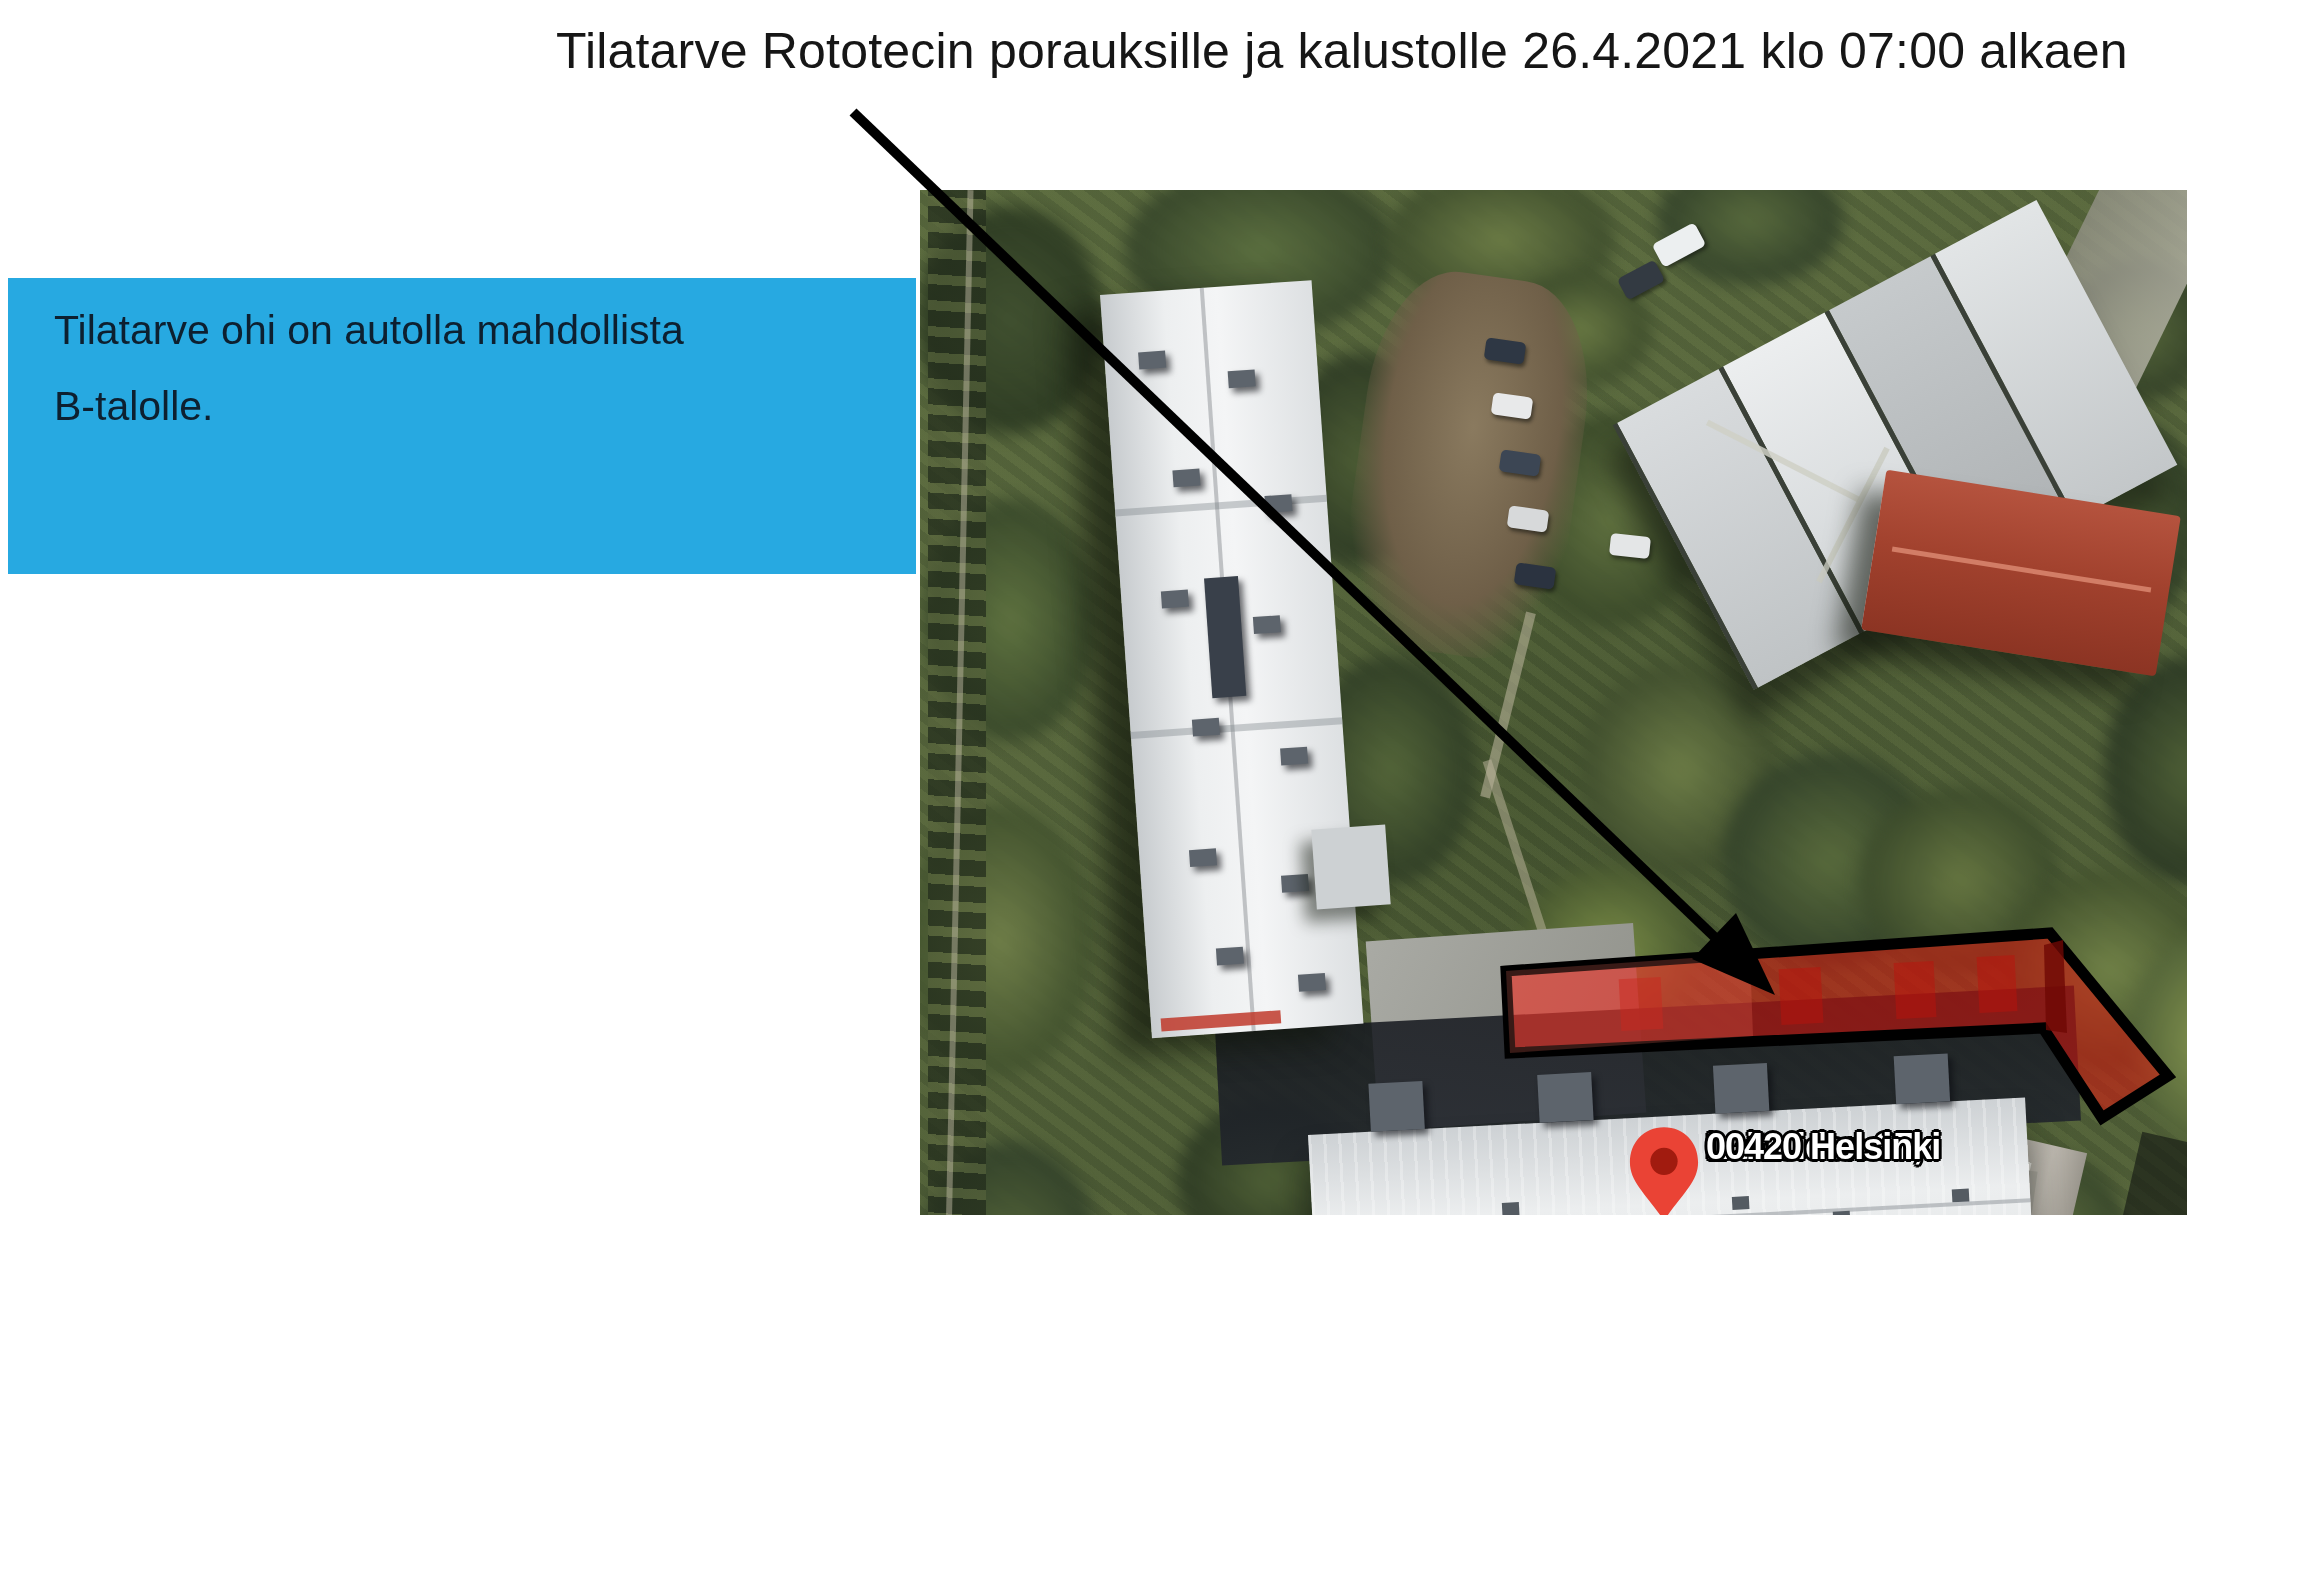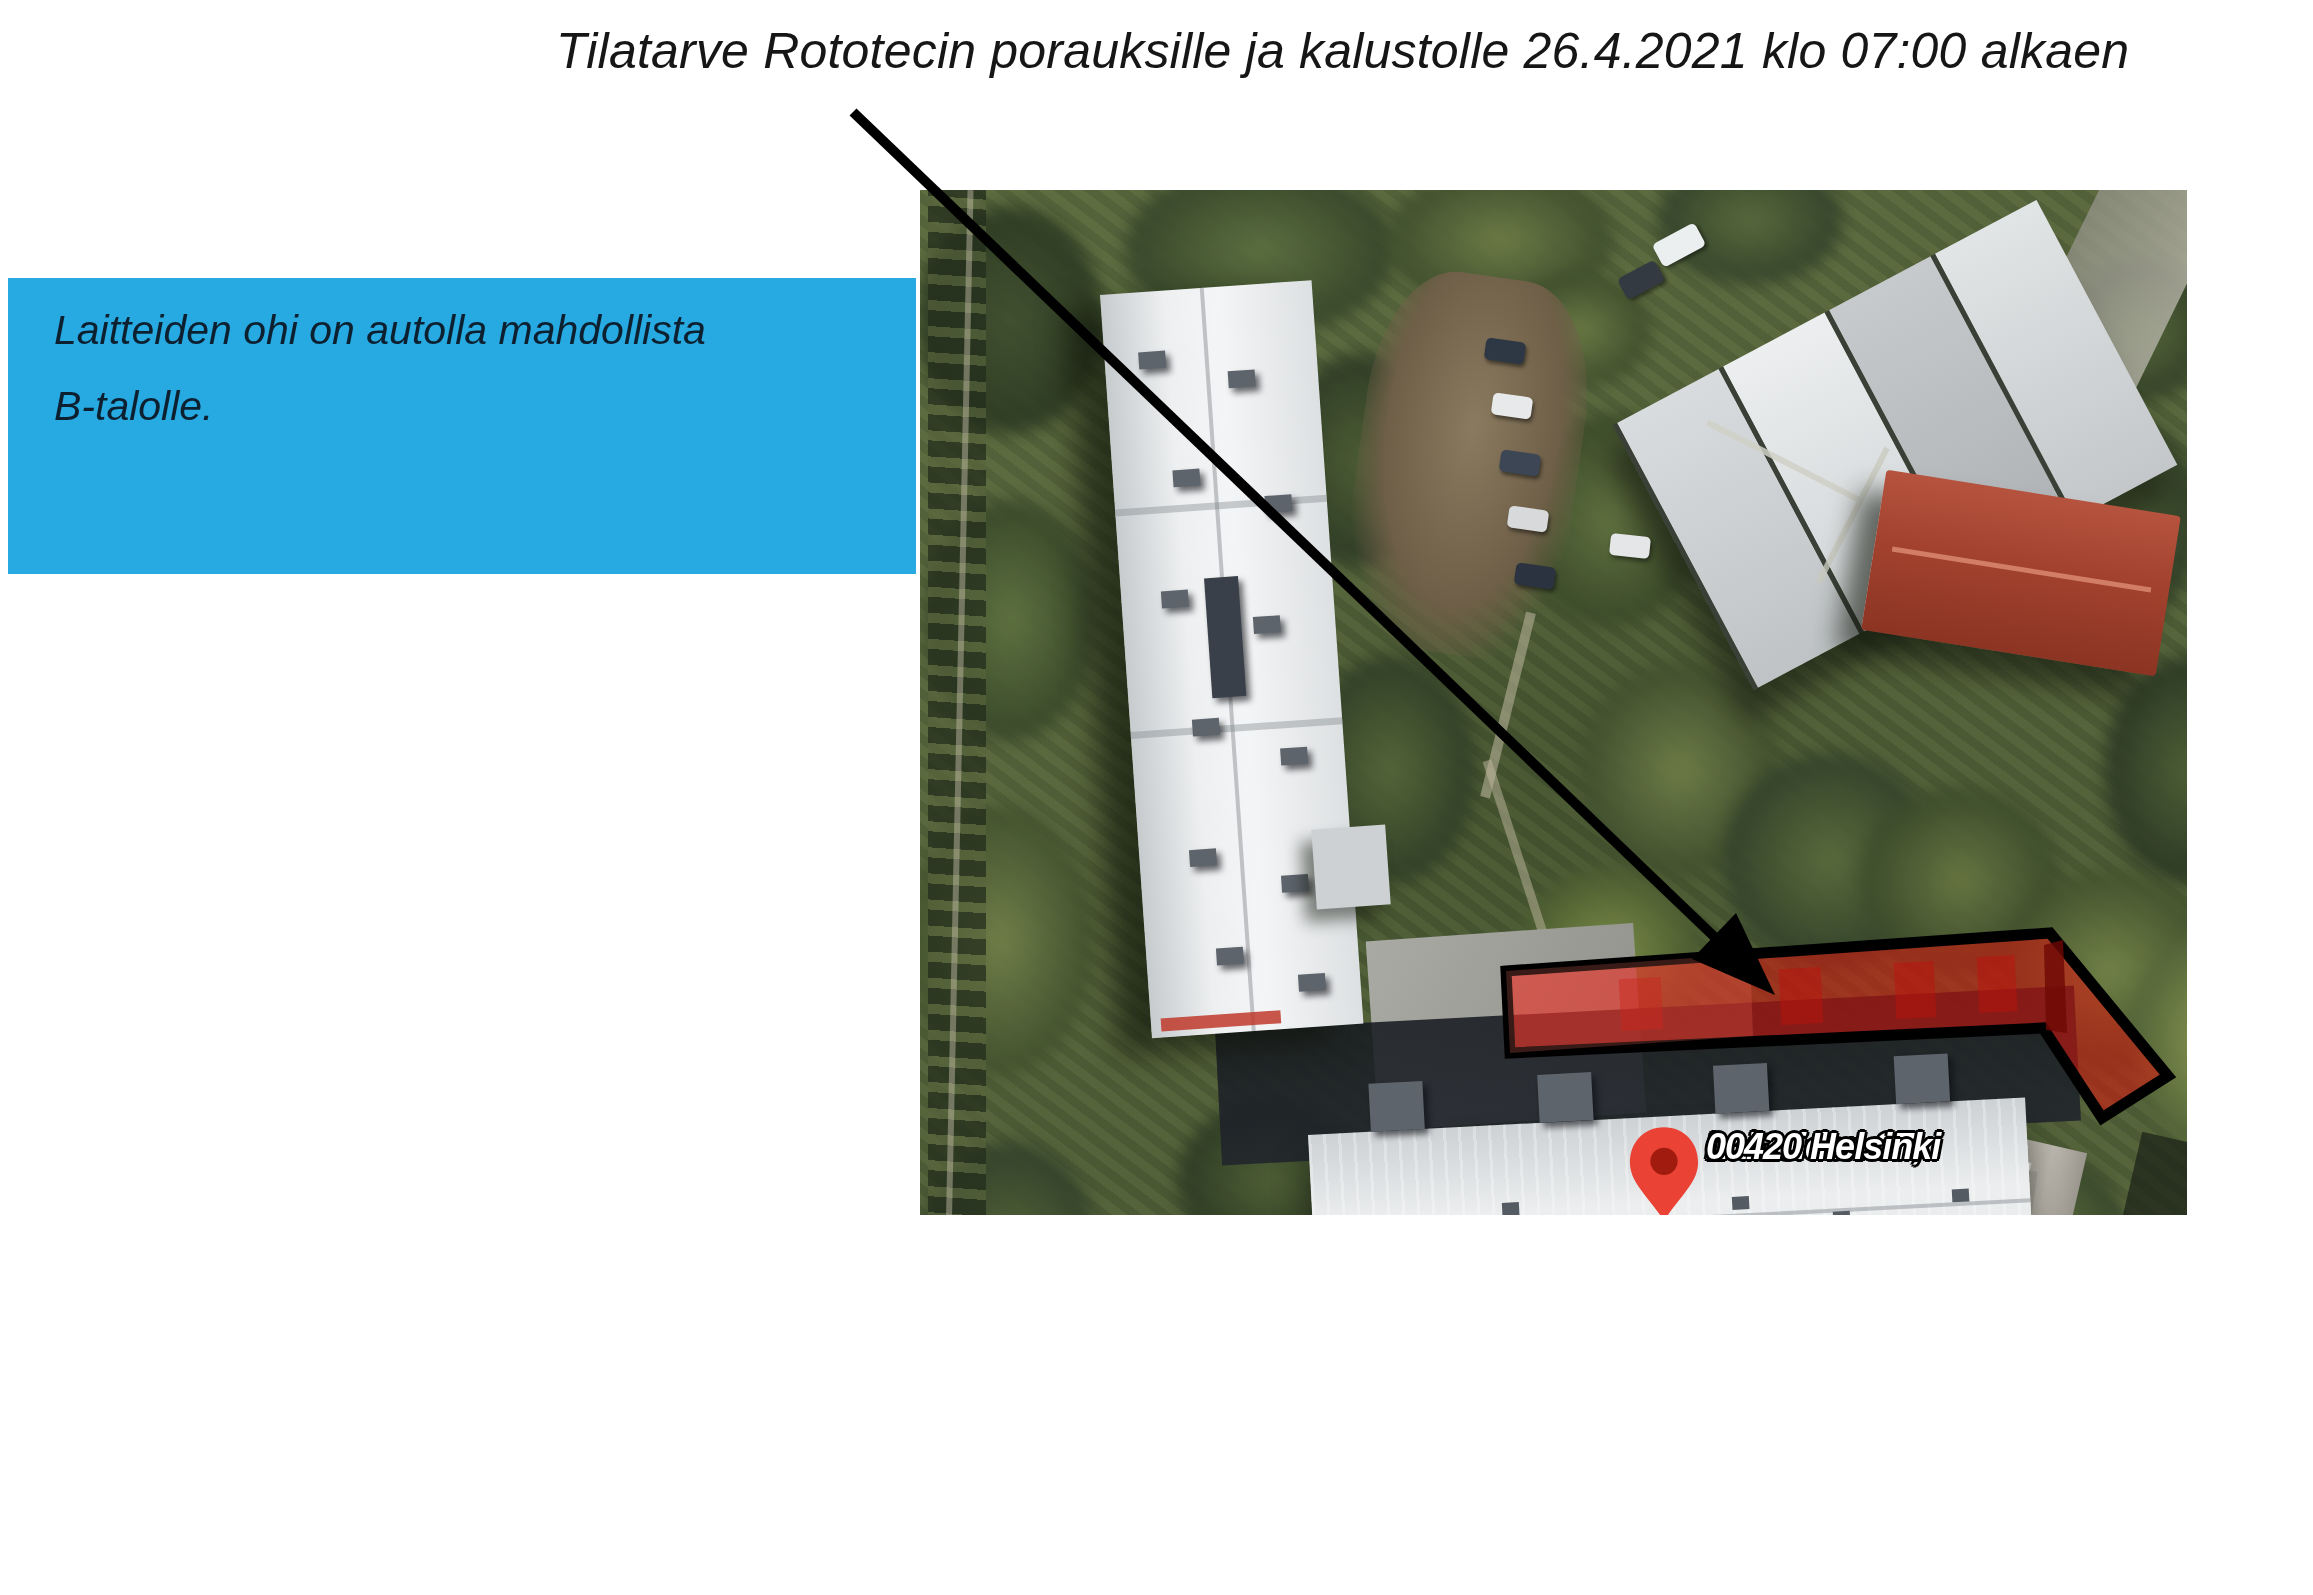--- a/index.html
+++ b/index.html
@@ -1,17 +1,17 @@
 <!DOCTYPE html>
 <html><head>
 <meta charset="utf-8">
 <style>
   html,body{margin:0;padding:0;background:#ffffff;}
   .stage{position:relative;width:2313px;height:1215px;overflow:hidden;background:#fff;
-         font-family:"Liberation Sans",sans-serif;font-style:italic;}
+         font-family:"Liberation Sans",sans-serif;}
   
   .slide-title{position:absolute;left:556px;top:22px;font-size:50px;color:#161616;
                white-space:nowrap;letter-spacing:.2px;}
   
   .note-box{position:absolute;left:8px;top:278px;width:908px;height:296px;
             background:#27A9E1;color:#0d2030;font-size:41px;line-height:76px;
             padding:14px 10px 0 46px;box-sizing:border-box;}
   
   .map{position:absolute;left:920px;top:190px;width:1267px;height:1387px;overflow:hidden;
        background-color:#51603a;
@@ -103,21 +103,21 @@
         background:#fff;box-sizing:border-box;display:flex;align-items:center;justify-content:center;}
 </style>
 </head>
 <body>
 
 <div class="stage">
 
   <div class="slide-title">Tilatarve Rototecin porauksille ja kalustolle 26.4.2021 klo 07:00 alkaen</div>
 
   <div class="note-box">
-    <div>Laitteiden ohi on autolla mahdollista</div>
+    <div>Tilatarve ohi on autolla mahdollista</div>
     <div>B-talolle.</div>
   </div>
 
   <div class="map">
     <div id="blobs">
         <div class="blob" style="left: -40px; top: -30px; width: 260px; height: 320px; border-radius: 48% 52% 55% 45%; background: radial-gradient(closest-side, rgb(63, 79, 47), rgb(44, 58, 34) 68%, transparent 74%);"></div>
         <div class="blob" style="left: -30px; top: 260px; width: 240px; height: 340px; border-radius: 48% 52% 55% 45%; background: radial-gradient(closest-side, rgb(95, 115, 64), rgb(56, 72, 42) 68%, transparent 74%);"></div>
         <div class="blob" style="left: -50px; top: 560px; width: 260px; height: 380px; border-radius: 48% 52% 55% 45%; background: radial-gradient(closest-side, rgb(114, 129, 74), rgb(66, 82, 46) 68%, transparent 74%);"></div>
         <div class="blob" style="left: -40px; top: 900px; width: 260px; height: 360px; border-radius: 48% 52% 55% 45%; background: radial-gradient(closest-side, rgb(90, 107, 60), rgb(50, 65, 42) 68%, transparent 74%);"></div>
         <div class="blob" style="left: -30px; top: 1180px; width: 280px; height: 260px; border-radius: 48% 52% 55% 45%; background: radial-gradient(closest-side, rgb(124, 139, 78), rgb(74, 88, 49) 68%, transparent 74%);"></div>

